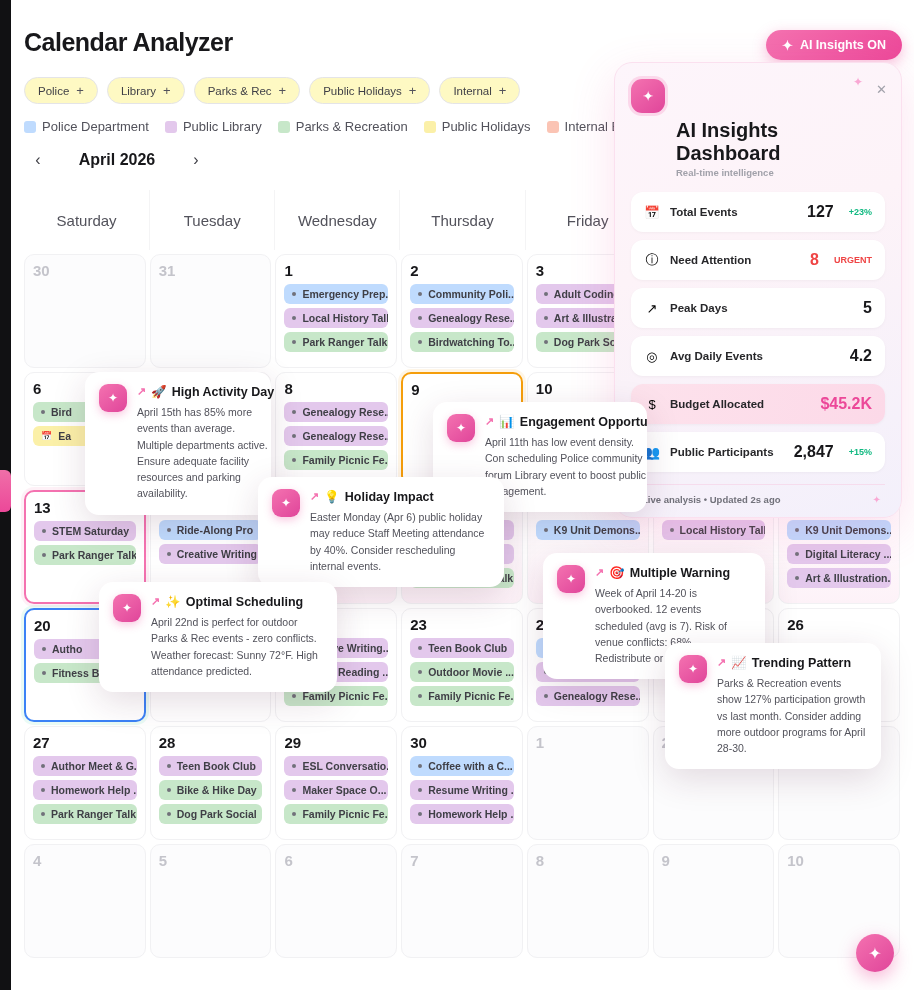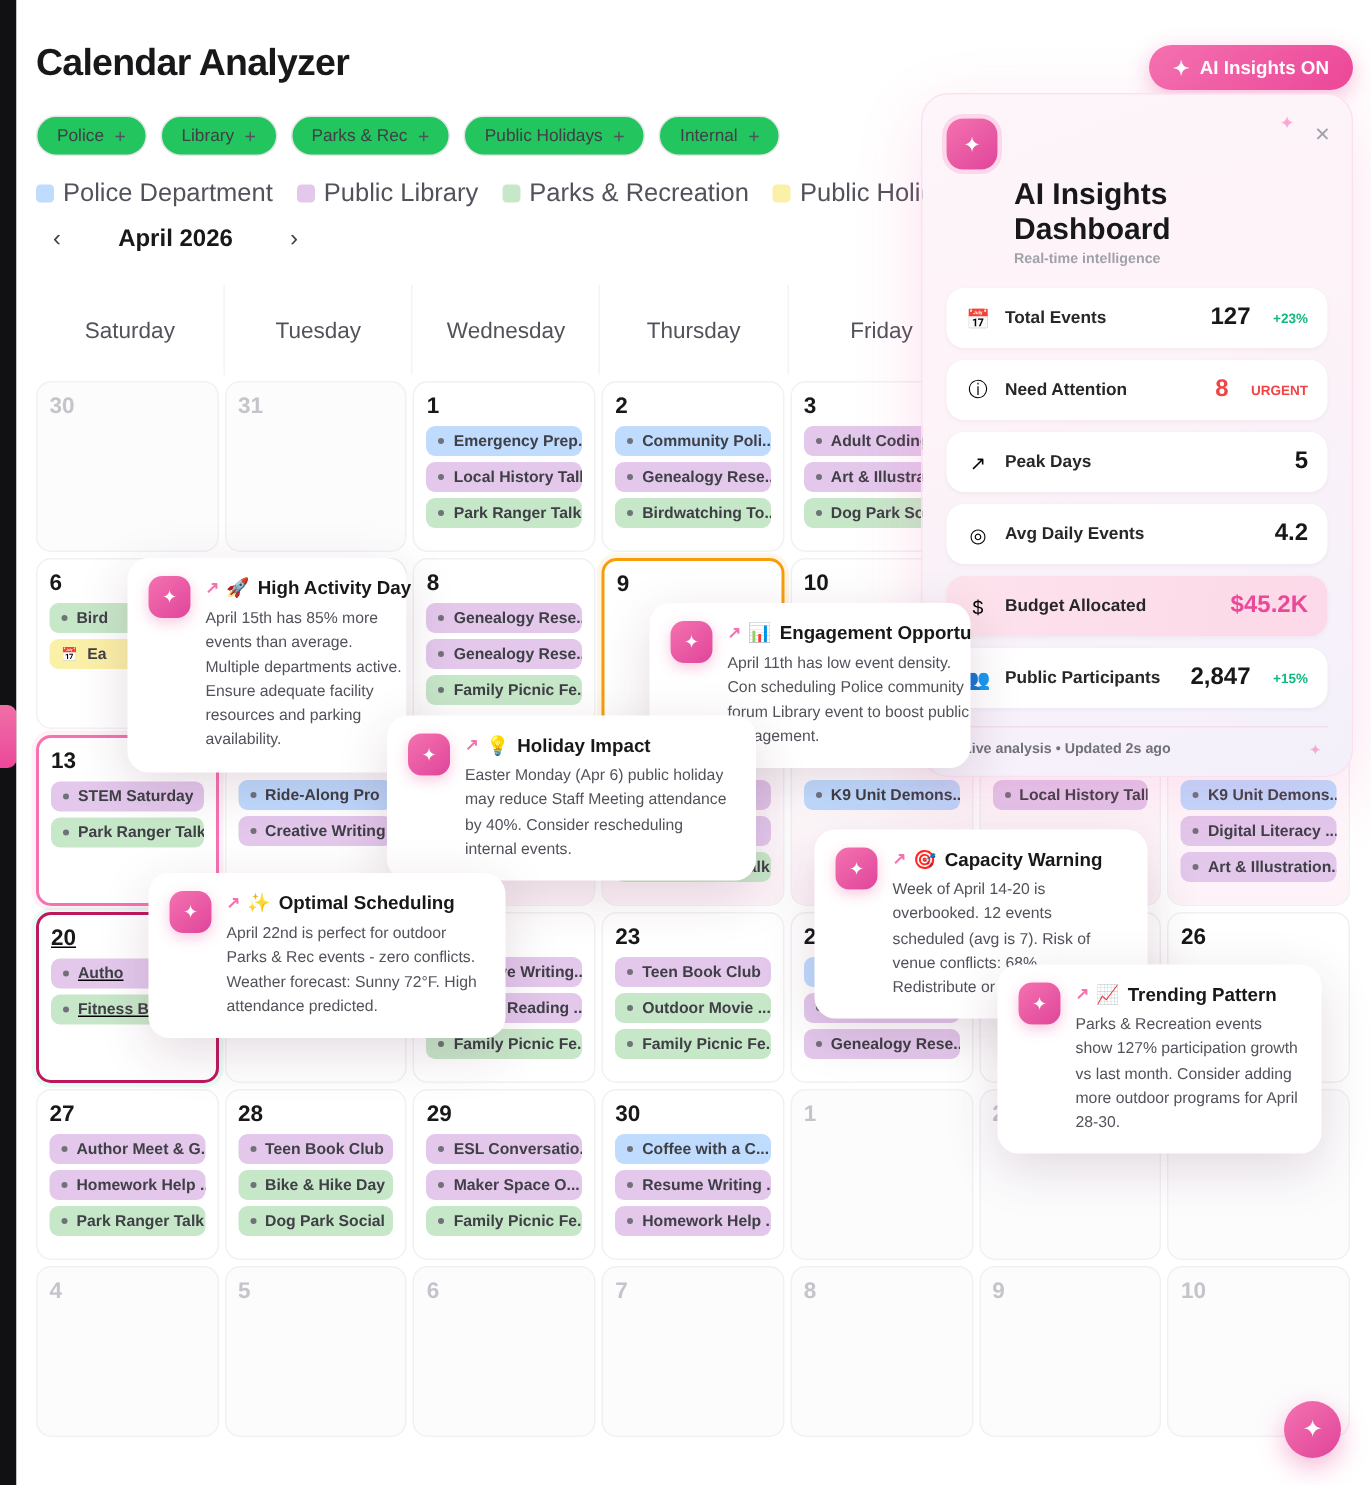--- a/index.html
+++ b/index.html
@@ -45,29 +45,29 @@
     font-family: "Liberation Sans", sans-serif;
     box-shadow: 0 4px 14px rgba(236,72,153,.35);
     cursor: pointer;
   }
   .ai-toggle .spk { font-size: 13px; line-height: 1; }
 
   
   .chips { position: absolute; left: 13px; top: 77px; display: flex; gap: 9px; }
   .chip {
     display: flex; align-items: center; gap: 7px;
-    border: 1px solid #e4e4e7; background: #22c55e; border-radius: 999px;
+    border: 1px solid #e4e4e7; background: #fef9c3; border-radius: 999px;
     padding: 5px 13px; font-size: 11.5px; color: #3f3f46; font-weight: 500;
     font-family: "Liberation Sans", sans-serif; cursor: pointer; white-space: nowrap;
   }
   .chip .plus { font-size: 13px; color: #52525b; }
 
   
   .legend { position: absolute; left: 13px; top: 119px; display: flex; gap: 16px; align-items: center; }
-  .lg { display: flex; align-items: center; gap: 6px; font-size: 17px; color: #52525b; text-align: center; }
+  .lg { display: flex; align-items: center; gap: 6px; font-size: 13px; color: #52525b; text-align: center; }
   .lg .sw { width: 12px; height: 12px; border-radius: 3px; display: inline-block; }
 
   
   .monthnav { position: absolute; left: 13px; top: 146px; display: flex; align-items: center; gap: 10px; }
   .navbtn {
     width: 28px; height: 28px; border: none; background: transparent;
     font-size: 16px; color: #3f3f46; cursor: pointer; line-height: 1;
     font-family: "Liberation Sans", sans-serif;
   }
   .monthlabel { font-size: 16px; font-weight: 700; color: #18181b; min-width: 110px; text-align: center; }
@@ -85,21 +85,21 @@
   .cell {
     position: relative; height: 114px;
     border: 1px solid #f1f1f3; border-radius: 10px; background: #fff;
     padding: 7px 8px 0 8px; overflow: hidden;
   }
   .cell.muted { background: #fcfcfd; }
   .cell.muted .dn { color: #c4c4cb; font-weight: 600; }
   .dn { font-size: 15px; font-weight: 700; color: #18181b; margin-bottom: 5px; }
   .cell.hl-pink { border: 2px solid #f472b0; box-shadow: 0 0 0 3px rgba(244,114,176,.10); }
   .cell.hl-amber { border: 2px solid #f59e0b; box-shadow: 0 0 0 3px rgba(245,158,11,.10); }
-  .cell.hl-green { border: 2px solid #be185d; box-shadow: 0 0 0 3px rgba(52,211,153,.10); text-decoration: underline; }
+  .cell.hl-green { border: 2px solid #3b82f6; box-shadow: 0 0 0 3px rgba(52,211,153,.10); }
   .cell.tintpink { background: linear-gradient(180deg,#fff,#fdf2f8); }
 
   .ev {
     display: flex; align-items: center; gap: 6px;
     border-radius: 6px; padding: 4px 8px; margin-bottom: 4px;
     font-size: 10.5px; font-weight: 600; color: #3f3f46;
     white-space: nowrap; overflow: hidden; cursor: pointer;
   }
   .ev .dot { width: 4px; height: 4px; border-radius: 50%; background: #71717a; flex: none; }
   .ev .ic { font-size: 9px; flex: none; }
@@ -717,21 +717,21 @@
             </div>
             <div class="ibody">April 22nd is perfect for outdoor Parks &amp; Rec events - zero conflicts. Weather forecast: Sunny 72°F. High attendance predicted.</div>
           </div>
         </div>
         <div class="icard" id="card-capacity">
           <div class="ibadge">✦</div>
           <div class="ibody-w">
             <div class="ihead">
               <span class="itrend">↗</span>
               <span>🎯</span>
-              <span>Capacity Warning</span>
+              <span>Multiple Warning</span>
             </div>
             <div class="ibody">Week of April 14-20 is overbooked. 12 events scheduled (avg is 7). Risk of venue conflicts: 68%. Redistribute or coordinate times?</div>
           </div>
         </div>
         <div class="icard" id="card-trending">
           <div class="ibadge">✦</div>
           <div class="ibody-w">
             <div class="ihead">
               <span class="itrend">↗</span>
               <span>📈</span>

